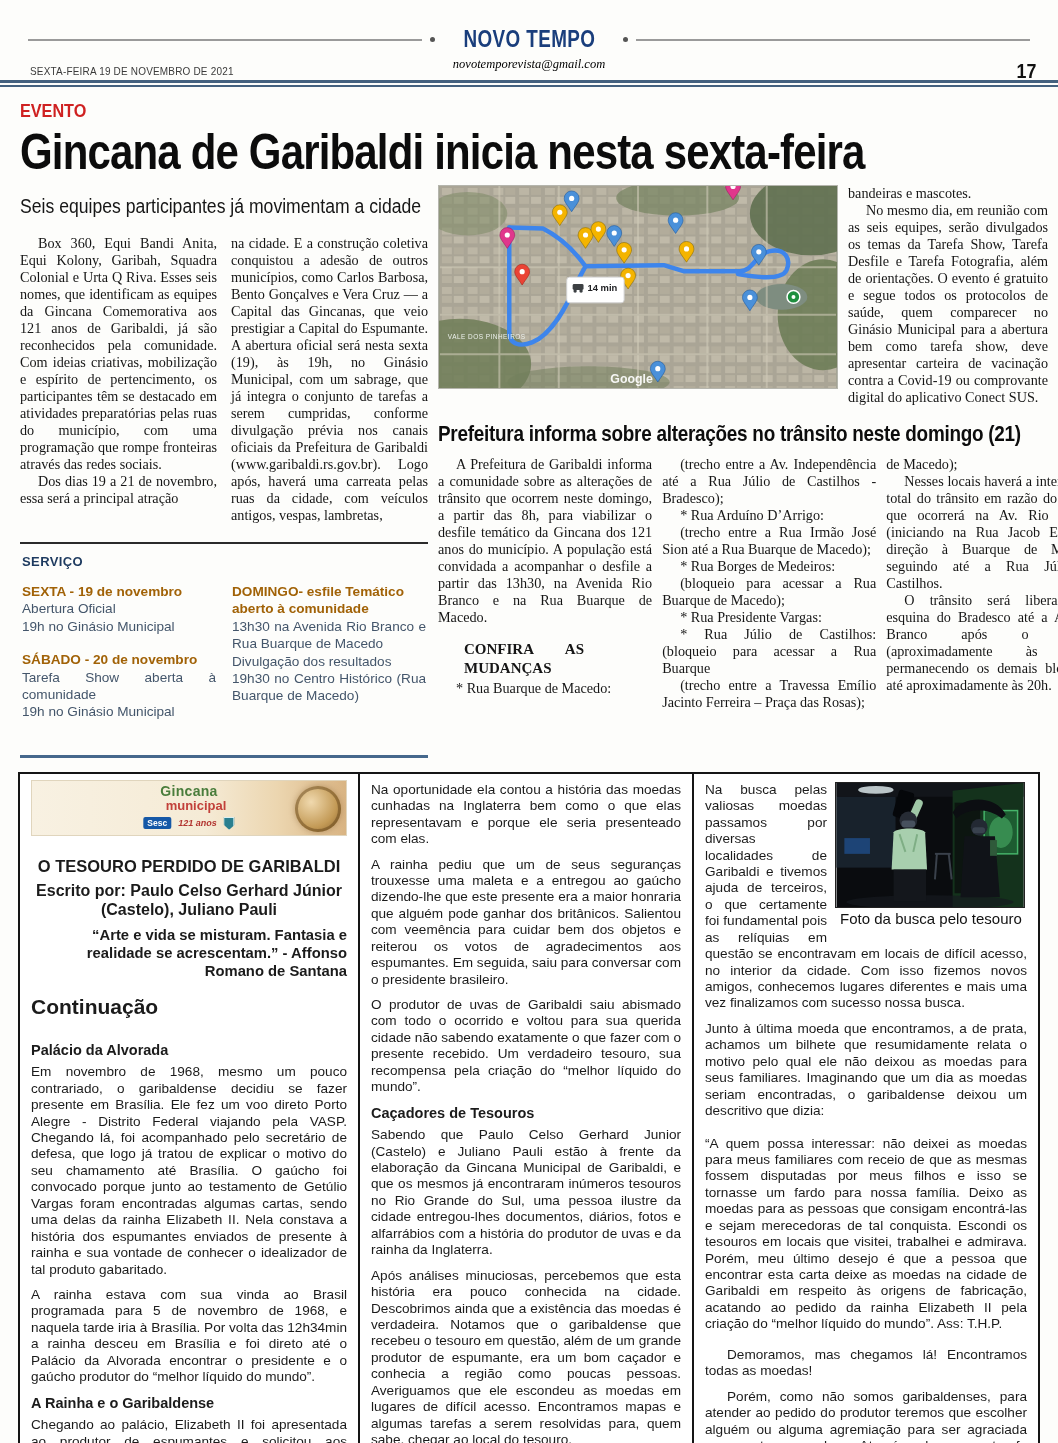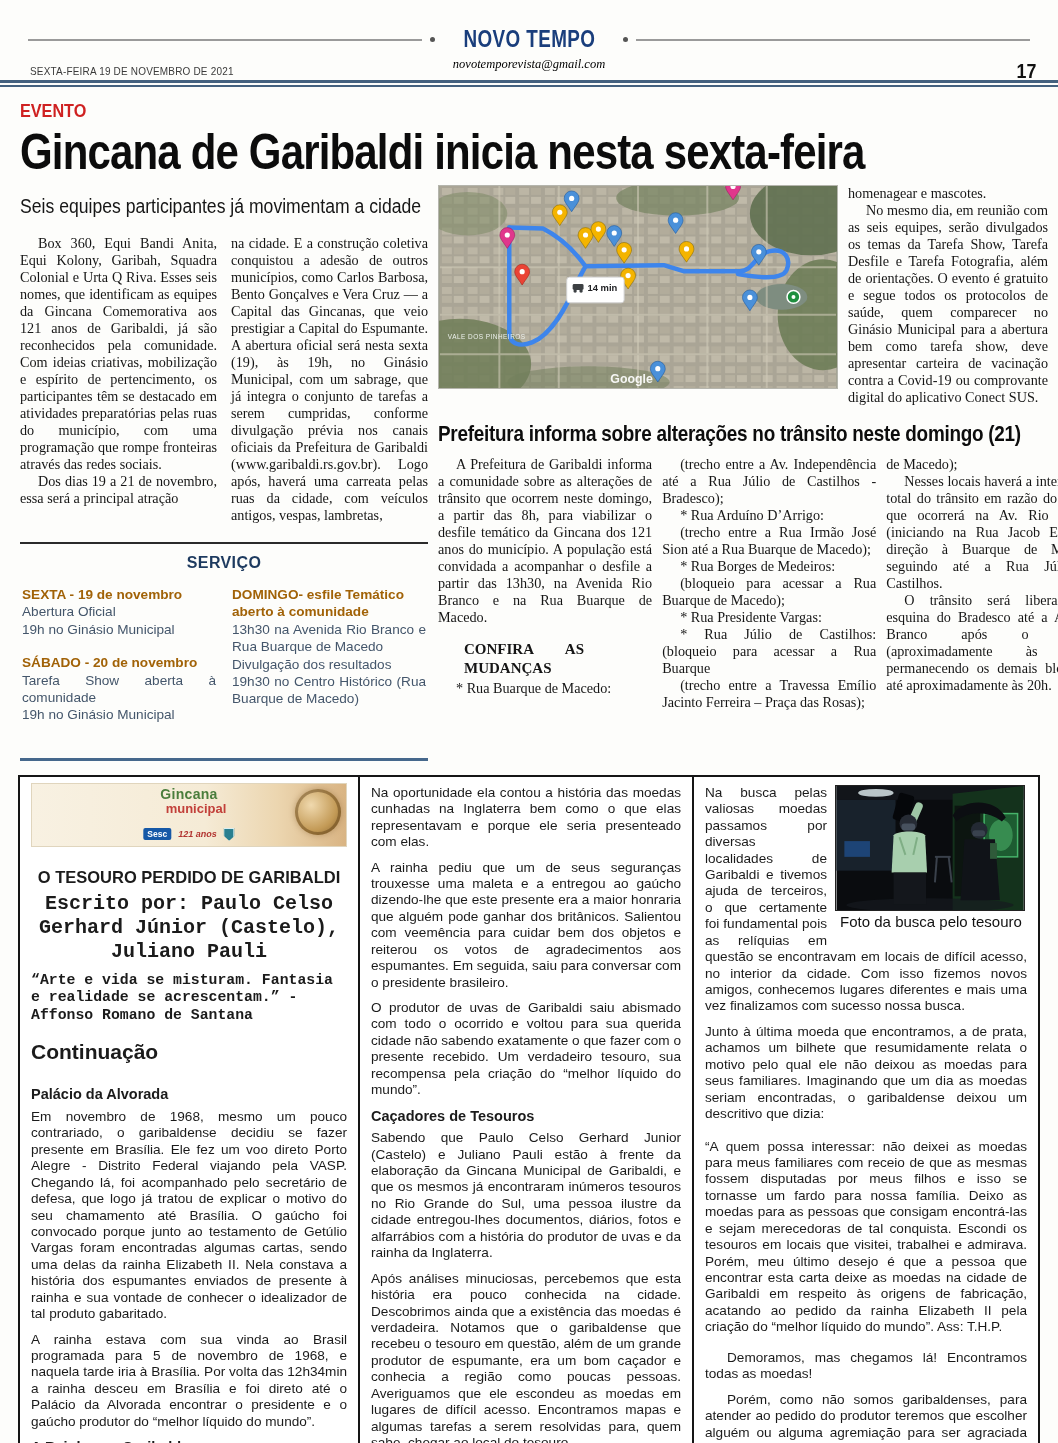--- a/index.html
+++ b/index.html
@@ -52,48 +52,48 @@
   .transit-hl span { display:inline-block; font-size:21.5px; font-weight:700; letter-spacing:-.3px;
                      transform:scaleX(.88); transform-origin:0 50%; white-space:nowrap; color:#0d0d0d;}
   .cols3 { display:flex; gap:10px; }
   .cols3 .ncol { flex:1; }
   .t-sub { font-family:"Liberation Serif", serif; font-weight:700; font-size:15px;
            margin:14px 0 2px 26px; line-height:1.25; width:120px; }
 
   
   .servico { margin-top:18px; border-top:2px solid #2b2b2b; border-bottom:3px solid #46688c;
              padding:10px 2px 18px; color:#3c4e63; }
-  .srv-title { font-size:16px; font-weight:700; color:#1d3a5f; letter-spacing:.4px; margin-bottom:14px;text-align:center; }
+  .srv-title { font-size:13px; font-weight:700; color:#1d3a5f; letter-spacing:.4px; margin-bottom:14px; }
   .srv-cols { display:flex; gap:16px; }
   .srv-col { flex:1; font-size:13.6px; line-height:1.28; }
   .srv-item { margin-bottom:16px; }
   .srv-t { font-weight:700; color:#a16207; }
   .srv-l { color:#44566b; text-align:justify; }
 
   
   .treasure { display:flex; margin:14px 18px 0; height:700px; border:2px solid #151515; background:#fff; }
   .t-cell { overflow:hidden; padding:8px 11px; font-size:13.6px; line-height:1.21; color:#1b1b1b; }
   .t-left { width:338px; flex:none; padding-top:6px; }
   .t-mid { width:336px; flex:none; border-left:2px solid #151515; border-right:2px solid #151515; }
   .t-right { flex:1; }
   .t-list p { margin:0 0 9px; text-align:justify; }
   .t-h { font-size:14.5px; font-weight:700; margin:4px 0 5px; }
   .t-title { text-align:center; font-size:16.5px; font-weight:700; margin:8px 0 4px; }
-  .t-byline { text-align:center; font-size:20px; font-weight:700; line-height:1.2; margin-bottom:8px;font-family:Liberation Mono, monospace; }
-  .t-quote { text-align:left; font-size:14.8px; font-weight:700; line-height:1.2; margin-bottom:14px;font-family:Liberation Mono, monospace; }
+  .t-byline { text-align:center; font-size:16px; font-weight:700; line-height:1.2; margin-bottom:8px; }
+  .t-quote { text-align:right; font-size:14.8px; font-weight:700; line-height:1.2; margin-bottom:14px; }
   .t-cont { font-size:21px; font-weight:700; margin:6px 0 22px; }
   .t-right-list p:nth-child(3) { margin-top:16px; }
   .t-right-list p:nth-child(4) { margin-top:14px; }
   .t-right-list p:nth-child(4), .t-right-list p:nth-child(5), .t-right-list p:nth-child(6) { text-indent:22px; }
   .t-photo { float:right; width:192px; margin:0 0 2px 8px; }
   .t-photo svg { display:block; border:1px solid #222; }
   .t-photo figcaption { font-size:15px; text-align:center; padding-top:2px; color:#111; }
 
   
-  .banner { position:relative; height:64px; margin:0 0 21px;
+  .banner { position:relative; height:56px; margin:0 0 21px;
             background:linear-gradient(90deg,#f8f1e2 0%,#f5ebd6 55%,#ecd6b0 78%,#d9b483 100%);
             border:1px solid #e0d5bd; overflow:hidden; }
   .b-watch { position:absolute; right:5px; top:5px; width:46px; height:46px; border-radius:50%;
              background:radial-gradient(circle at 35% 35%, #f0d9ae, #c39a56 60%, #8a6530 95%);
              box-shadow:inset 0 0 0 3px rgba(90,60,20,.45), 0 0 6px rgba(120,80,30,.4); }
   .b-logo { position:absolute; left:50%; top:3px; transform:translateX(-50%); text-align:center; line-height:1; }
   .b-g { display:block; font-size:14px; font-weight:700; color:#4a7d3c; letter-spacing:.3px; }
   .b-m { display:block; font-size:13px; font-weight:700; color:#c2403a; margin-top:1px; padding-left:14px; }
   .b-small { position:absolute; left:50%; bottom:5px; transform:translateX(-50%);
              display:flex; align-items:center; gap:7px; }
@@ -252,21 +252,21 @@
                 <circle cx="142.5" cy="106" r="1.7" fill="#3c4043"></circle>
               </g>
               <text x="149" y="106" font-size="9.5" font-weight="bold" fill="#202124" font-family="Liberation Sans, sans-serif">14 min</text>
             </g>
             <text x="8" y="155" font-size="6.5" fill="#eef2ee" letter-spacing=".5" font-family="Liberation Sans, sans-serif">VALE DOS PINHEIROS</text>
             <text x="172" y="199" font-size="12.5" fill="#ffffff" font-weight="bold" opacity=".92" font-family="Liberation Sans, sans-serif">Google</text>
           </svg>
         </figure>
 
         <div class="ncol serif cont">
-            <p>homenagear e mascotes.</p>
+            <p>bandeiras e mascotes.</p>
             <p>No mesmo dia, em reunião com as seis equipes, serão divulgados os temas da Tarefa Show, Tarefa Desfile e Tarefa Fotografia, além de orientações. O evento é gratuito e segue todos os protocolos de saúde, quem comparecer no Ginásio Municipal para a abertura bem como tarefa show, deve apresentar carteira de vacinação contra a Covid-19 ou comprovante digital do aplicativo Conect SUS.</p>
           </div>
       </div>
 
       <h2 class="transit-hl"><span>Prefeitura informa sobre alterações no trânsito neste domingo (21)</span></h2>
       <div class="cols3">
         <div class="ncol serif">
           <div>
               <p>A Prefeitura de Garibaldi informa a comunidade sobre as alterações de trânsito que ocorrem neste domingo, a partir das 8h, para viabilizar o desfile temático da Gincana dos 121 anos do município. A população está convidada a acompanhar o desfile a partir das 13h30, na Avenida Rio Branco e na Rua Buarque de Macedo.</p>
             </div>

